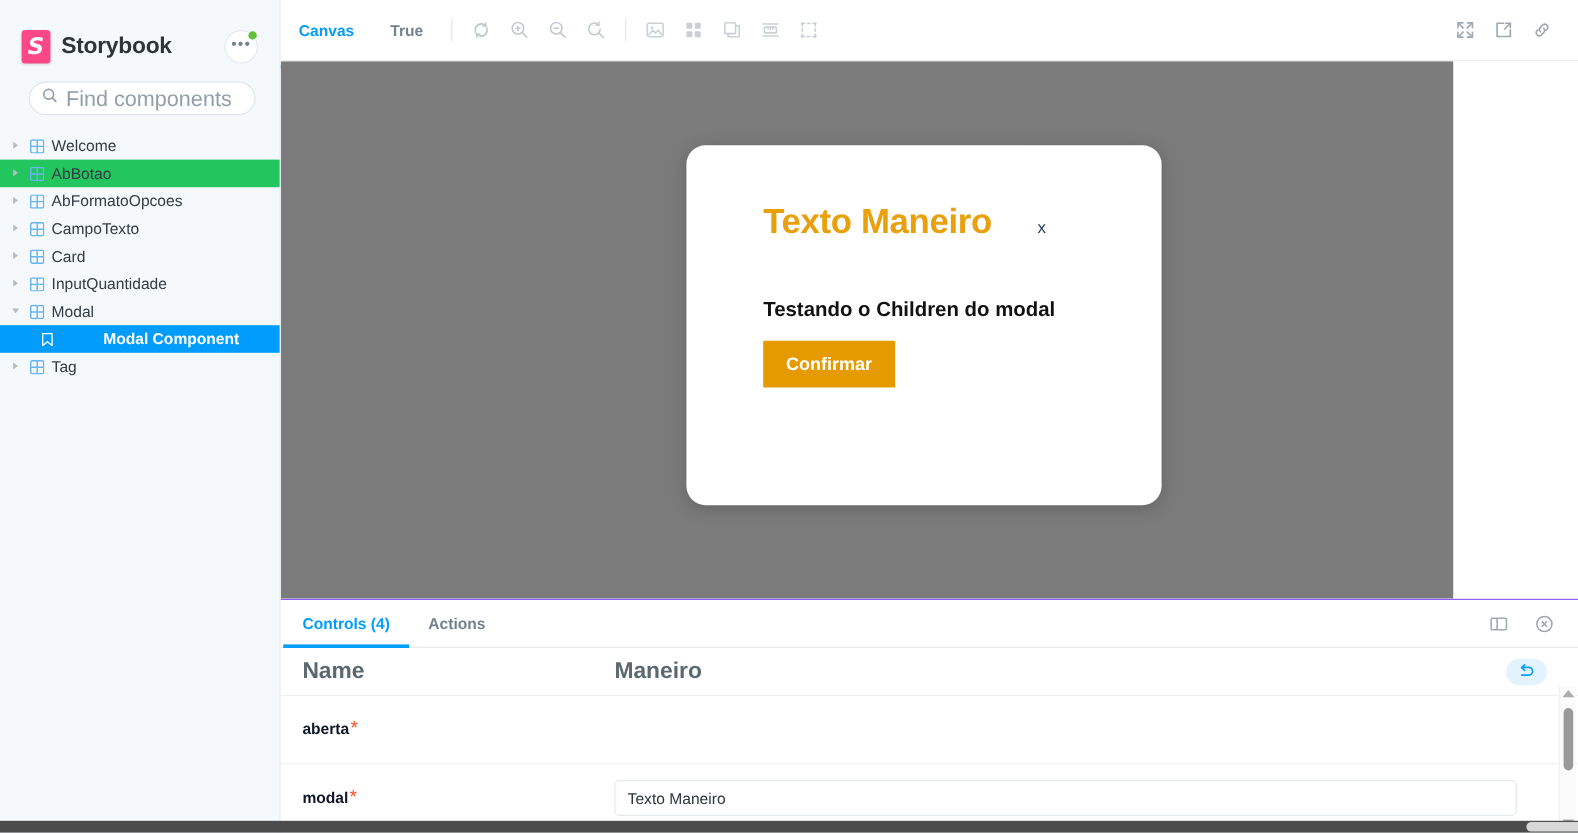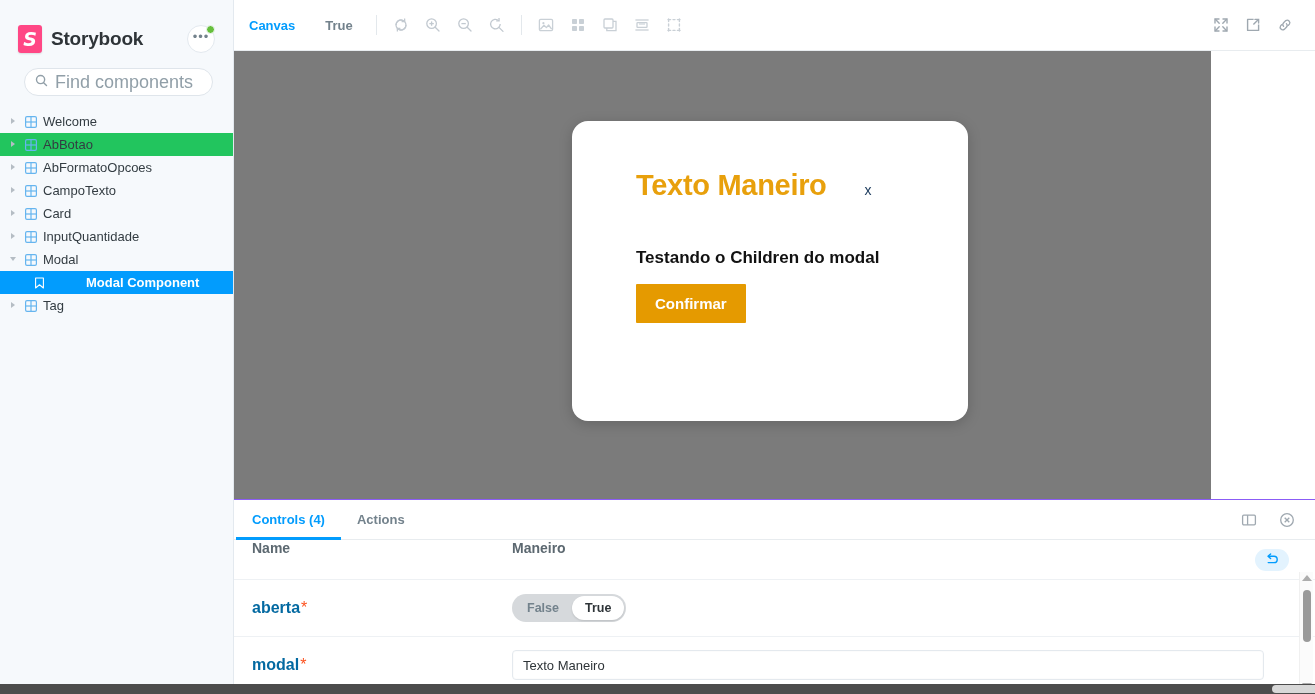--- a/index.html
+++ b/index.html
@@ -163,31 +163,31 @@
   }
   .panel-tab.active { color: #029cfd; }
   .panel-tab.active::after {
     content: ''; position: absolute; left: 0; right: 0; bottom: -1px;
     height: 3px; background: #029cfd;
   }
   .panel-actions { margin-left: auto; display: flex; align-items: center; gap: 6px; padding-right: 12px; }
 
   .ctrl-table { width: 100%; position: relative; }
   .ctrl-head {
-    display: flex; height: 40px; 
-    border-bottom: 1px solid #eef1f4; font-size: 14px;
+    display: flex; height: 40px; align-items: center;
+    border-bottom: 1px solid #eef1f4; font-size: 19px;
     font-weight: bold; color: #5c6870;
   }
   .col-name { width: 276px; padding-left: 18px; flex: 0 0 276px; }
   .col-ctrl { flex: 1; padding-left: 2px; }
   .ctrl-row {
     display: flex; align-items: center; min-height: 57px;
     border-bottom: 1px solid #eef1f4;
   }
-  .ctrl-name { font-size: 16px; font-weight: bold; color: #0369a1; }
+  .ctrl-name { font-size: 13px; font-weight: bold; color: #0f172a; }
   .req { color: #fc521f; margin-left: 1px; }
 
   .bool-toggle {
     display: inline-flex; align-items: center; background: #d6d9dc;
     border-radius: 16px; padding: 2px; height: 28px; position: relative;
   }
   .bool-opt {
     font-size: 12.5px; font-weight: bold; padding: 0 13px; height: 24px;
     display: flex; align-items: center; border-radius: 14px; cursor: pointer;
     color: #73828c;
@@ -562,26 +562,20 @@
                   <path d="M5 3.2 H10 a3.2 3.2 0 0 1 0 6.4 H4.2" fill="none" stroke="#029cfd" stroke-width="1.4" stroke-linecap="round"></path>
                   <path d="M6.6 1 L4 3.3 L6.6 5.6" fill="none" stroke="#029cfd" stroke-width="1.4" stroke-linecap="round" stroke-linejoin="round"></path>
                 </svg>
             </button>
           </div>
 
           <div class="ctrl-row">
             <div class="col-name">
               <span class="ctrl-name">aberta</span><span class="req">*</span>
             </div>
-            <div class="col-ctrl">
-              <div class="bool-toggle">
-                <div class="bool-opt">False</div>
-                <div class="bool-opt on">True</div>
-              </div>
-            </div>
           </div>
 
           <div class="ctrl-row">
             <div class="col-name">
               <span class="ctrl-name">modal</span><span class="req">*</span>
             </div>
             <div class="col-ctrl">
               <input class="text-input" value="Texto Maneiro" style="">
             </div>
           </div>

